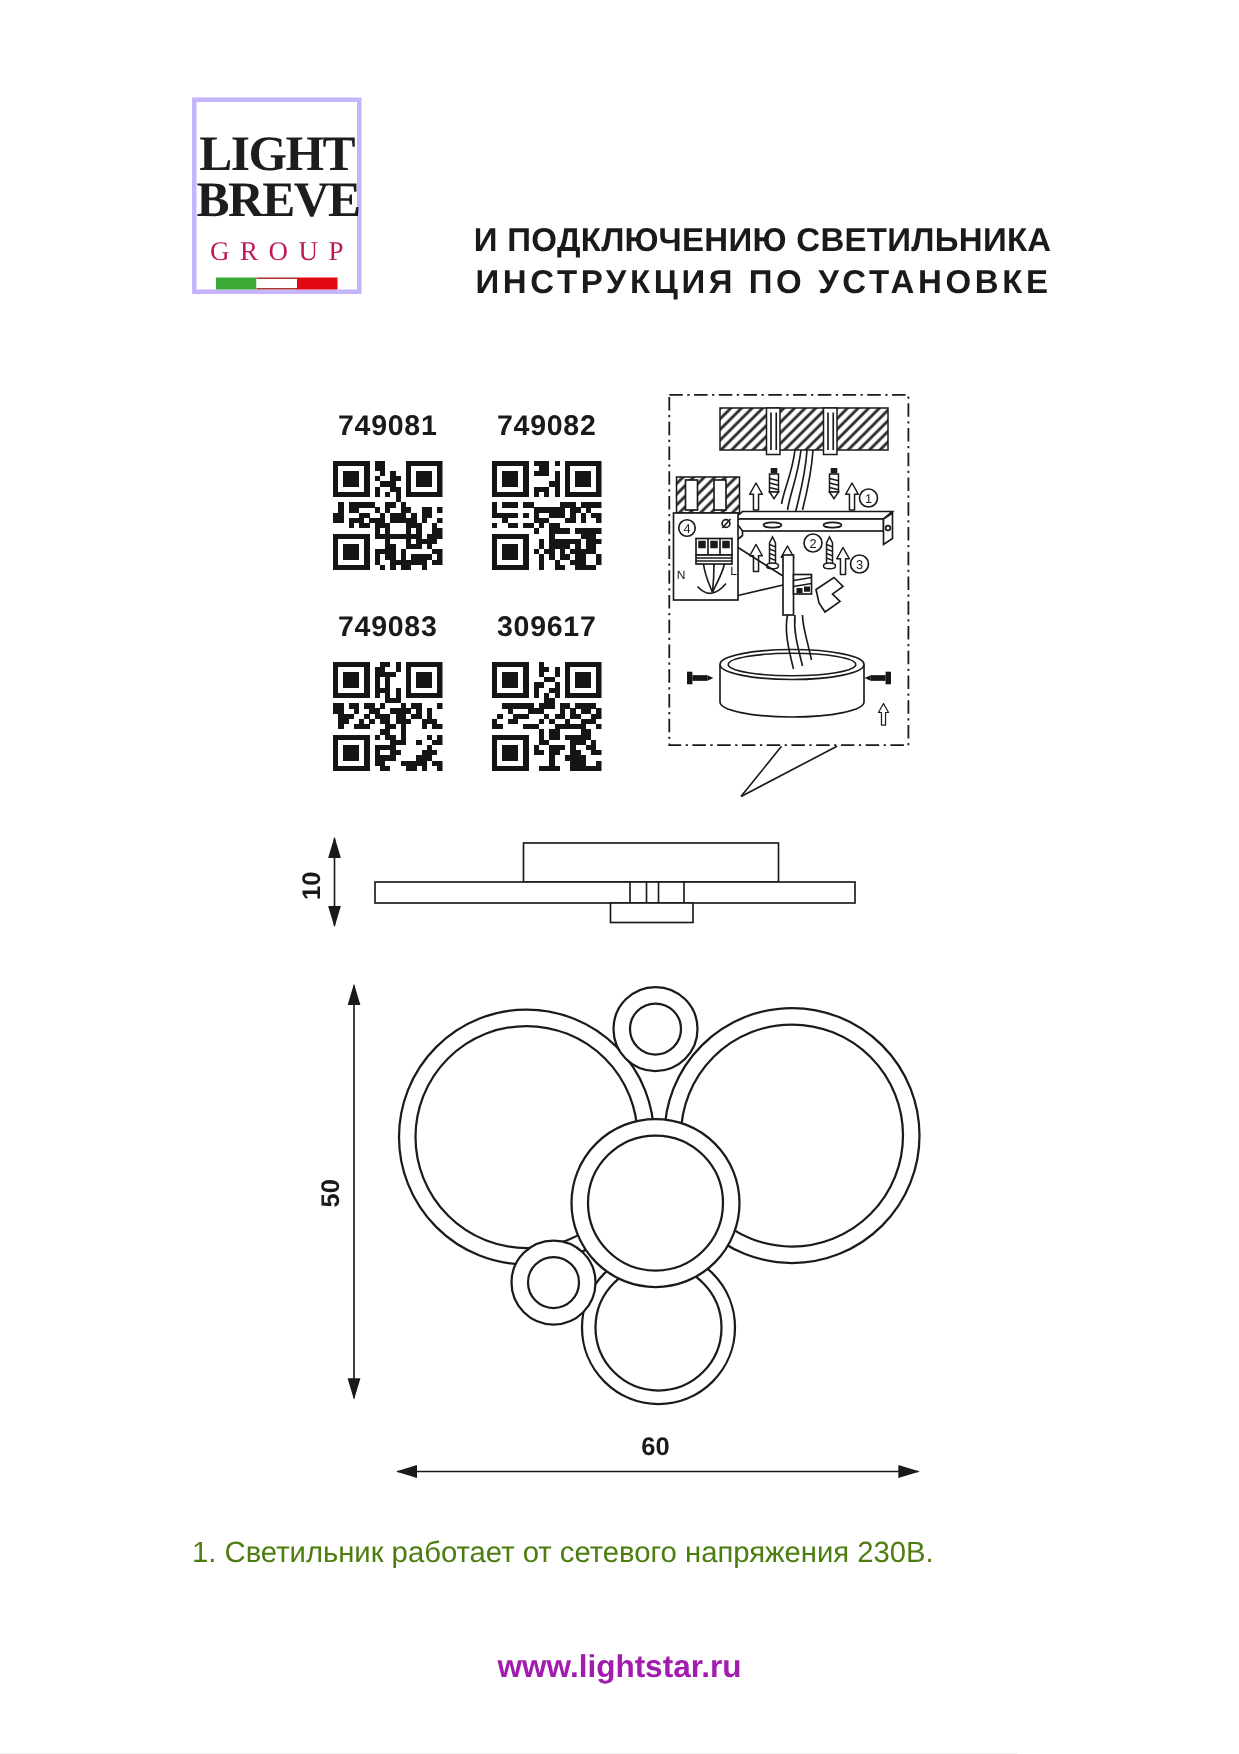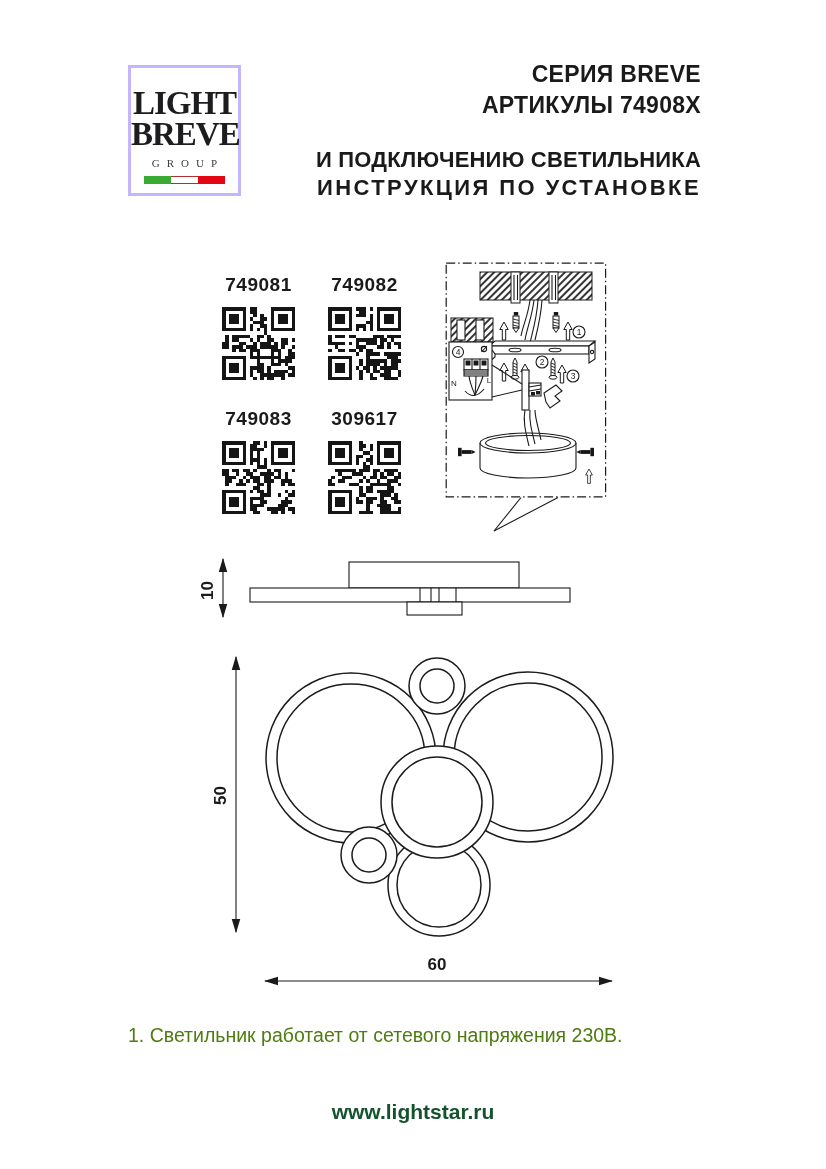--- a/index.html
+++ b/index.html
@@ -12,21 +12,21 @@
   .logo-box{
     position:absolute;left:128px;top:65px;width:107px;height:125px;
     border:3px solid #c4b5fd;text-align:center;box-sizing:content-box;
   }
   .logo-word{
     font-family:"Liberation Serif",serif;font-weight:bold;
     font-size:33px;line-height:31px;letter-spacing:-1px;color:#1d1d1f;
   }
   .logo-word.first{margin-top:20px;}
   .logo-group{
-    font-family:"Liberation Serif",serif;font-size:11px;color:#404040;
+    font-family:"Liberation Serif",serif;font-size:18px;color:#be185d;
     letter-spacing:7px;text-indent:7px;margin-top:7px;
   }
   .logo-flag{display:flex;width:82px;height:8px;margin:7px auto 0;}
   .logo-flag .seg{flex:1;}
   .logo-flag .seg.mid{border-top:1px solid #a33;border-bottom:1px solid #a33;}
   
   .hdr{position:absolute;left:300px;top:59px;width:401px;text-align:right;}
   .hdr .line-a{font-weight:bold;font-size:23px;line-height:31px;letter-spacing:.3px;}
   .hdr-instr{position:absolute;left:300px;top:146px;width:401px;text-align:right;}
   .hdr-instr .line-b{font-weight:bold;font-size:22px;line-height:28px;}
@@ -38,21 +38,21 @@
   .qr-block svg{display:block;margin-top:11px;}
   
   svg.draw{position:absolute;overflow:visible;}
   .ink{stroke:#1a1a1a;fill:none;stroke-width:1.1;}
   .inkf{stroke:#1a1a1a;fill:#ffffff;stroke-width:1.1;}
   .dim-label{font-family:"Liberation Sans",sans-serif;font-weight:bold;font-size:17px;fill:#1a1a1a;}
   .step-num{font-family:"Liberation Sans",sans-serif;font-size:8.5px;fill:#1a1a1a;}
   .nl-label{font-family:"Liberation Sans",sans-serif;font-size:8px;fill:#1a1a1a;}
   
   .notes{position:absolute;left:128px;top:1022px;width:640px;font-size:19.5px;line-height:27px;color:#4d7c0f;}
-  .footer-url{position:absolute;left:0;top:1100px;width:100%;text-align:center;font-weight:bold;font-size:21px;color:#14532d;}
+  .footer-url{position:absolute;left:0;top:1100px;width:100%;text-align:center;font-weight:bold;font-size:21px;color:#a21caf;}
 </style>
 </head>
 <body>
 
 <div class="page">
 
   <svg width="0" height="0" style="position:absolute" aria-hidden="true">
     <defs>
       <marker id="da" viewBox="0 0 12 10" markerWidth="13" markerHeight="11" refX="11" refY="5" orient="auto-start-reverse">
         <path d="M0 1.4 L12 5 L0 8.6 Z" fill="#1a1a1a"></path>
@@ -89,24 +89,20 @@
     <div class="logo-word first">LIGHT</div>
     <div class="logo-word">BREVE</div>
     <div class="logo-group">GROUP</div>
     <div class="logo-flag">
       <div class="seg" style="background:#3aaa35"></div>
       <div class="seg mid" style="background:#ffffff"></div>
       <div class="seg" style="background:#e30613"></div>
     </div>
   </div>
 
-  <div class="hdr">
-    <div class="line-a">СЕРИЯ BREVE</div>
-    <div class="line-a">АРТИКУЛЫ 74908X</div>
-  </div>
   <div class="hdr-instr">
     <div class="line-b sp2">И ПОДКЛЮЧЕНИЮ СВЕТИЛЬНИКА</div>
     <div class="line-b sp1">ИНСТРУКЦИЯ ПО УСТАНОВКЕ</div>
   </div>
 
   <div class="qr-block" style="left:222px;top:254px">
     <div class="qr-label">749081</div>
     <svg class="qr" width="73" height="73">
         <g fill="#151515" shape-rendering="crispEdges">
           <rect x="0.00" y="0.00" width="3.53" height="3.53"></rect>

